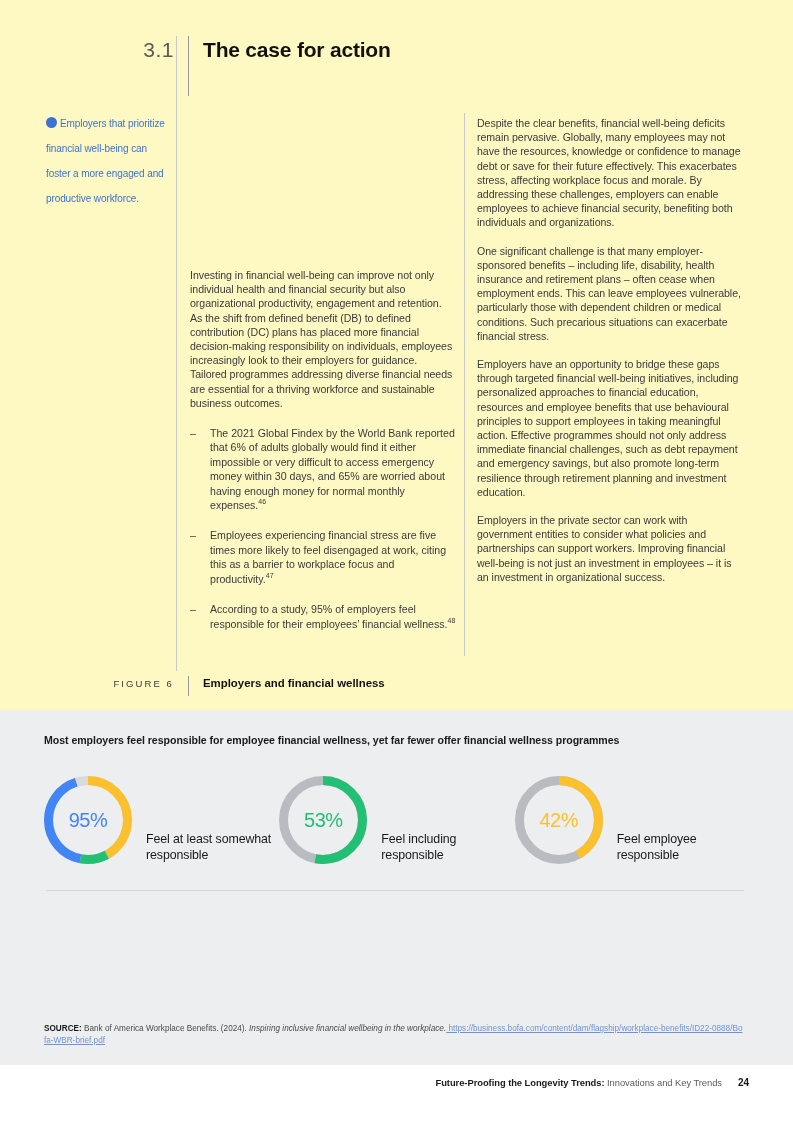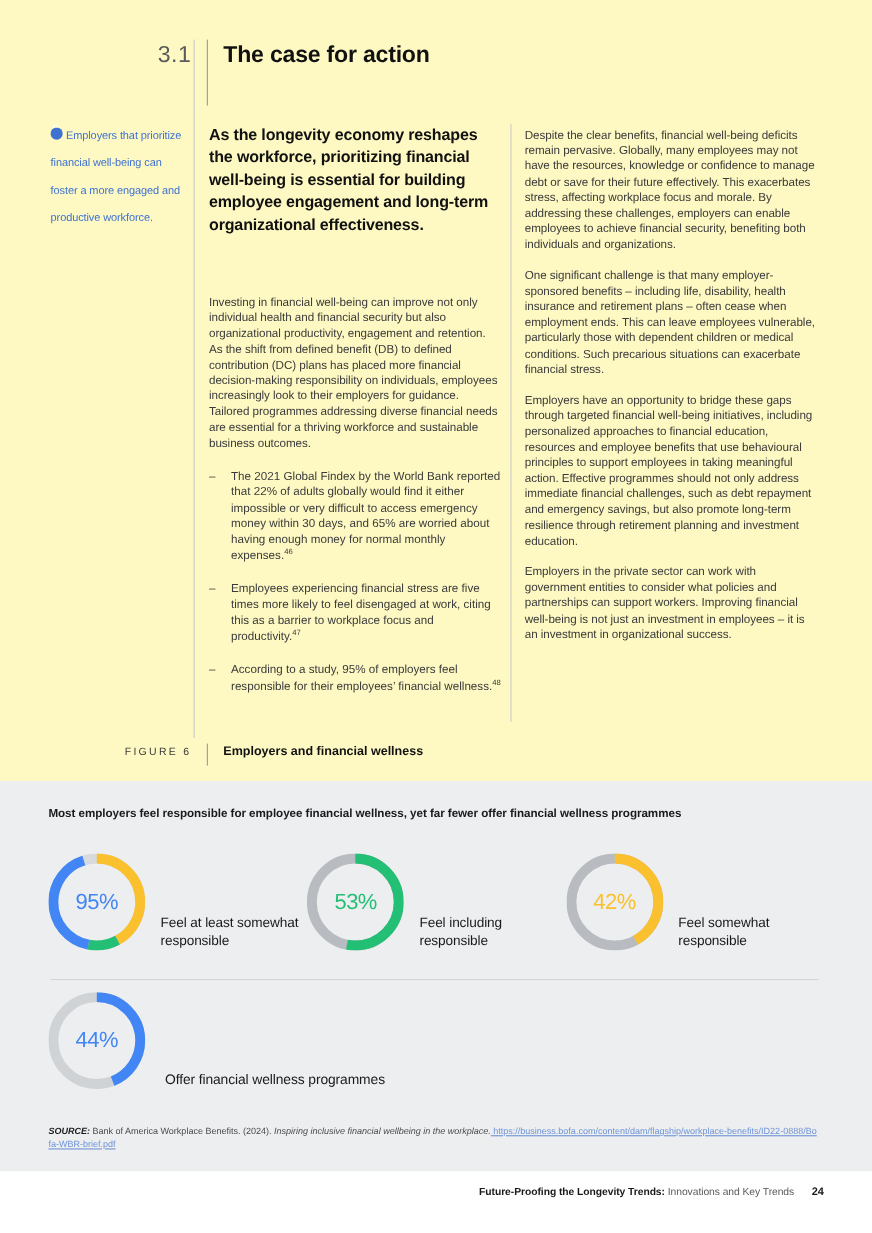--- a/index.html
+++ b/index.html
@@ -271,21 +271,21 @@
 
   .source {
     position: absolute;
     left: 44px;
     top: 313px;
     width: 700px;
     font-size: 8.2px;
     line-height: 11.6px;
     color: #4a4a4a;
   }
-  .source b { color: #1a1a1a; font-style: italic; }
+  .source b { color: #1a1a1a; }
   .source i { font-style: italic; }
   .source a {
     color: #6f93d6;
     text-decoration: underline;
     word-break: break-all;
   }
 
   
   .footer {
     position: absolute;
@@ -323,28 +323,27 @@
   <div class="section-header">
     <div class="section-num">3.1</div>
     <div class="header-rule"></div>
     <div class="section-title">The case for action</div>
   </div>
 
   <div class="pull-quote">
     <span class="quote-mark"></span><span>Employers that prioritize financial well-being can foster a more engaged and productive workforce.</span>
   </div>
 
-  <div class="lead">As the longevity economy reshapes the workforce, prioritizing financial well-being is essential for building employee engagement and long-term organizational effectiveness.</div>
 
   <div class="col-mid">
     <p>Investing in financial well-being can improve not only individual health and financial security but also organizational productivity, engagement and retention. As the shift from defined benefit (DB) to defined contribution (DC) plans has placed more financial decision-making responsibility on individuals, employees increasingly look to their employers for guidance. Tailored programmes addressing diverse financial needs are essential for a thriving workforce and sustainable business outcomes.</p>
     <div class="bullets">
       <div class="bullet">
         <div class="dash">–</div>
-        <div class="btext"><span>The 2021 Global Findex by the World Bank reported that 22% of adults globally would find it either impossible or very difficult to access emergency money within 30 days, and 65% are worried about having enough money for normal monthly expenses.</span><sup>46</sup></div>
+        <div class="btext"><span>The 2021 Global Findex by the World Bank reported that 6% of adults globally would find it either impossible or very difficult to access emergency money within 30 days, and 65% are worried about having enough money for normal monthly expenses.</span><sup>46</sup></div>
       </div>
       <div class="bullet">
         <div class="dash">–</div>
         <div class="btext"><span>Employees experiencing financial stress are five times more likely to feel disengaged at work, citing this as a barrier to workplace focus and productivity.</span><sup>47</sup></div>
       </div>
       <div class="bullet">
         <div class="dash">–</div>
         <div class="btext"><span>According to a study, 95% of employers feel responsible for their employees’ financial wellness.</span><sup>48</sup></div>
       </div>
     </div>
@@ -391,38 +390,26 @@
       <div class="donut-label">Feel including responsible</div>
     </div>
     <div class="donut-cell">
       <div class="donut">
           <svg width="88" height="88" viewBox="0 0 88 88">
             <circle cx="44" cy="44" r="39.5" fill="none" stroke="#b8bcc0" stroke-width="9"></circle>
             <circle cx="44" cy="44" r="39.5" fill="none" stroke="#fbc02d" stroke-width="9" stroke-dasharray="104.23804424610935 143.9477753874843" stroke-dashoffset="0" transform="rotate(-90 44 44)"></circle>
           </svg>
           <div class="donut-value" style="color: rgb(251, 192, 45);">42%</div>
         </div>
-      <div class="donut-label">Feel somewhat responsible</div>
+      <div class="donut-label">Feel employee responsible</div>
     </div>
   </div>
 
   <div class="divider-line"></div>
 
-  <div class="donut-row-2">
-    <div class="donut-cell wide">
-      <div class="donut">
-          <svg width="88" height="88" viewBox="0 0 88 88">
-            <circle cx="44" cy="44" r="39.5" fill="none" stroke="#d0d3d6" stroke-width="9"></circle>
-            <circle cx="44" cy="44" r="39.5" fill="none" stroke="#4285f4" stroke-width="9" stroke-dasharray="109.20176063878121 138.98405899481247" stroke-dashoffset="0" transform="rotate(-90 44 44)"></circle>
-          </svg>
-          <div class="donut-value" style="color: rgb(66, 133, 244);">44%</div>
-        </div>
-      <div class="donut-label">Offer financial wellness programmes</div>
-    </div>
-  </div>
 
   <div class="source">
     <b>SOURCE:</b><span> Bank of America Workplace Benefits. (2024). </span><i>Inspiring inclusive financial wellbeing in the workplace.</i><a href="#"> https://business.bofa.com/content/dam/flagship/workplace-benefits/ID22-0888/Bofa-WBR-brief.pdf</a>
   </div>
 </div>
 
 <div class="footer">
   <div class="footer-inner">
     <b>Future-Proofing the Longevity Trends:</b><span> Innovations and Key Trends</span><span class="footer-page">24</span>
   </div>

